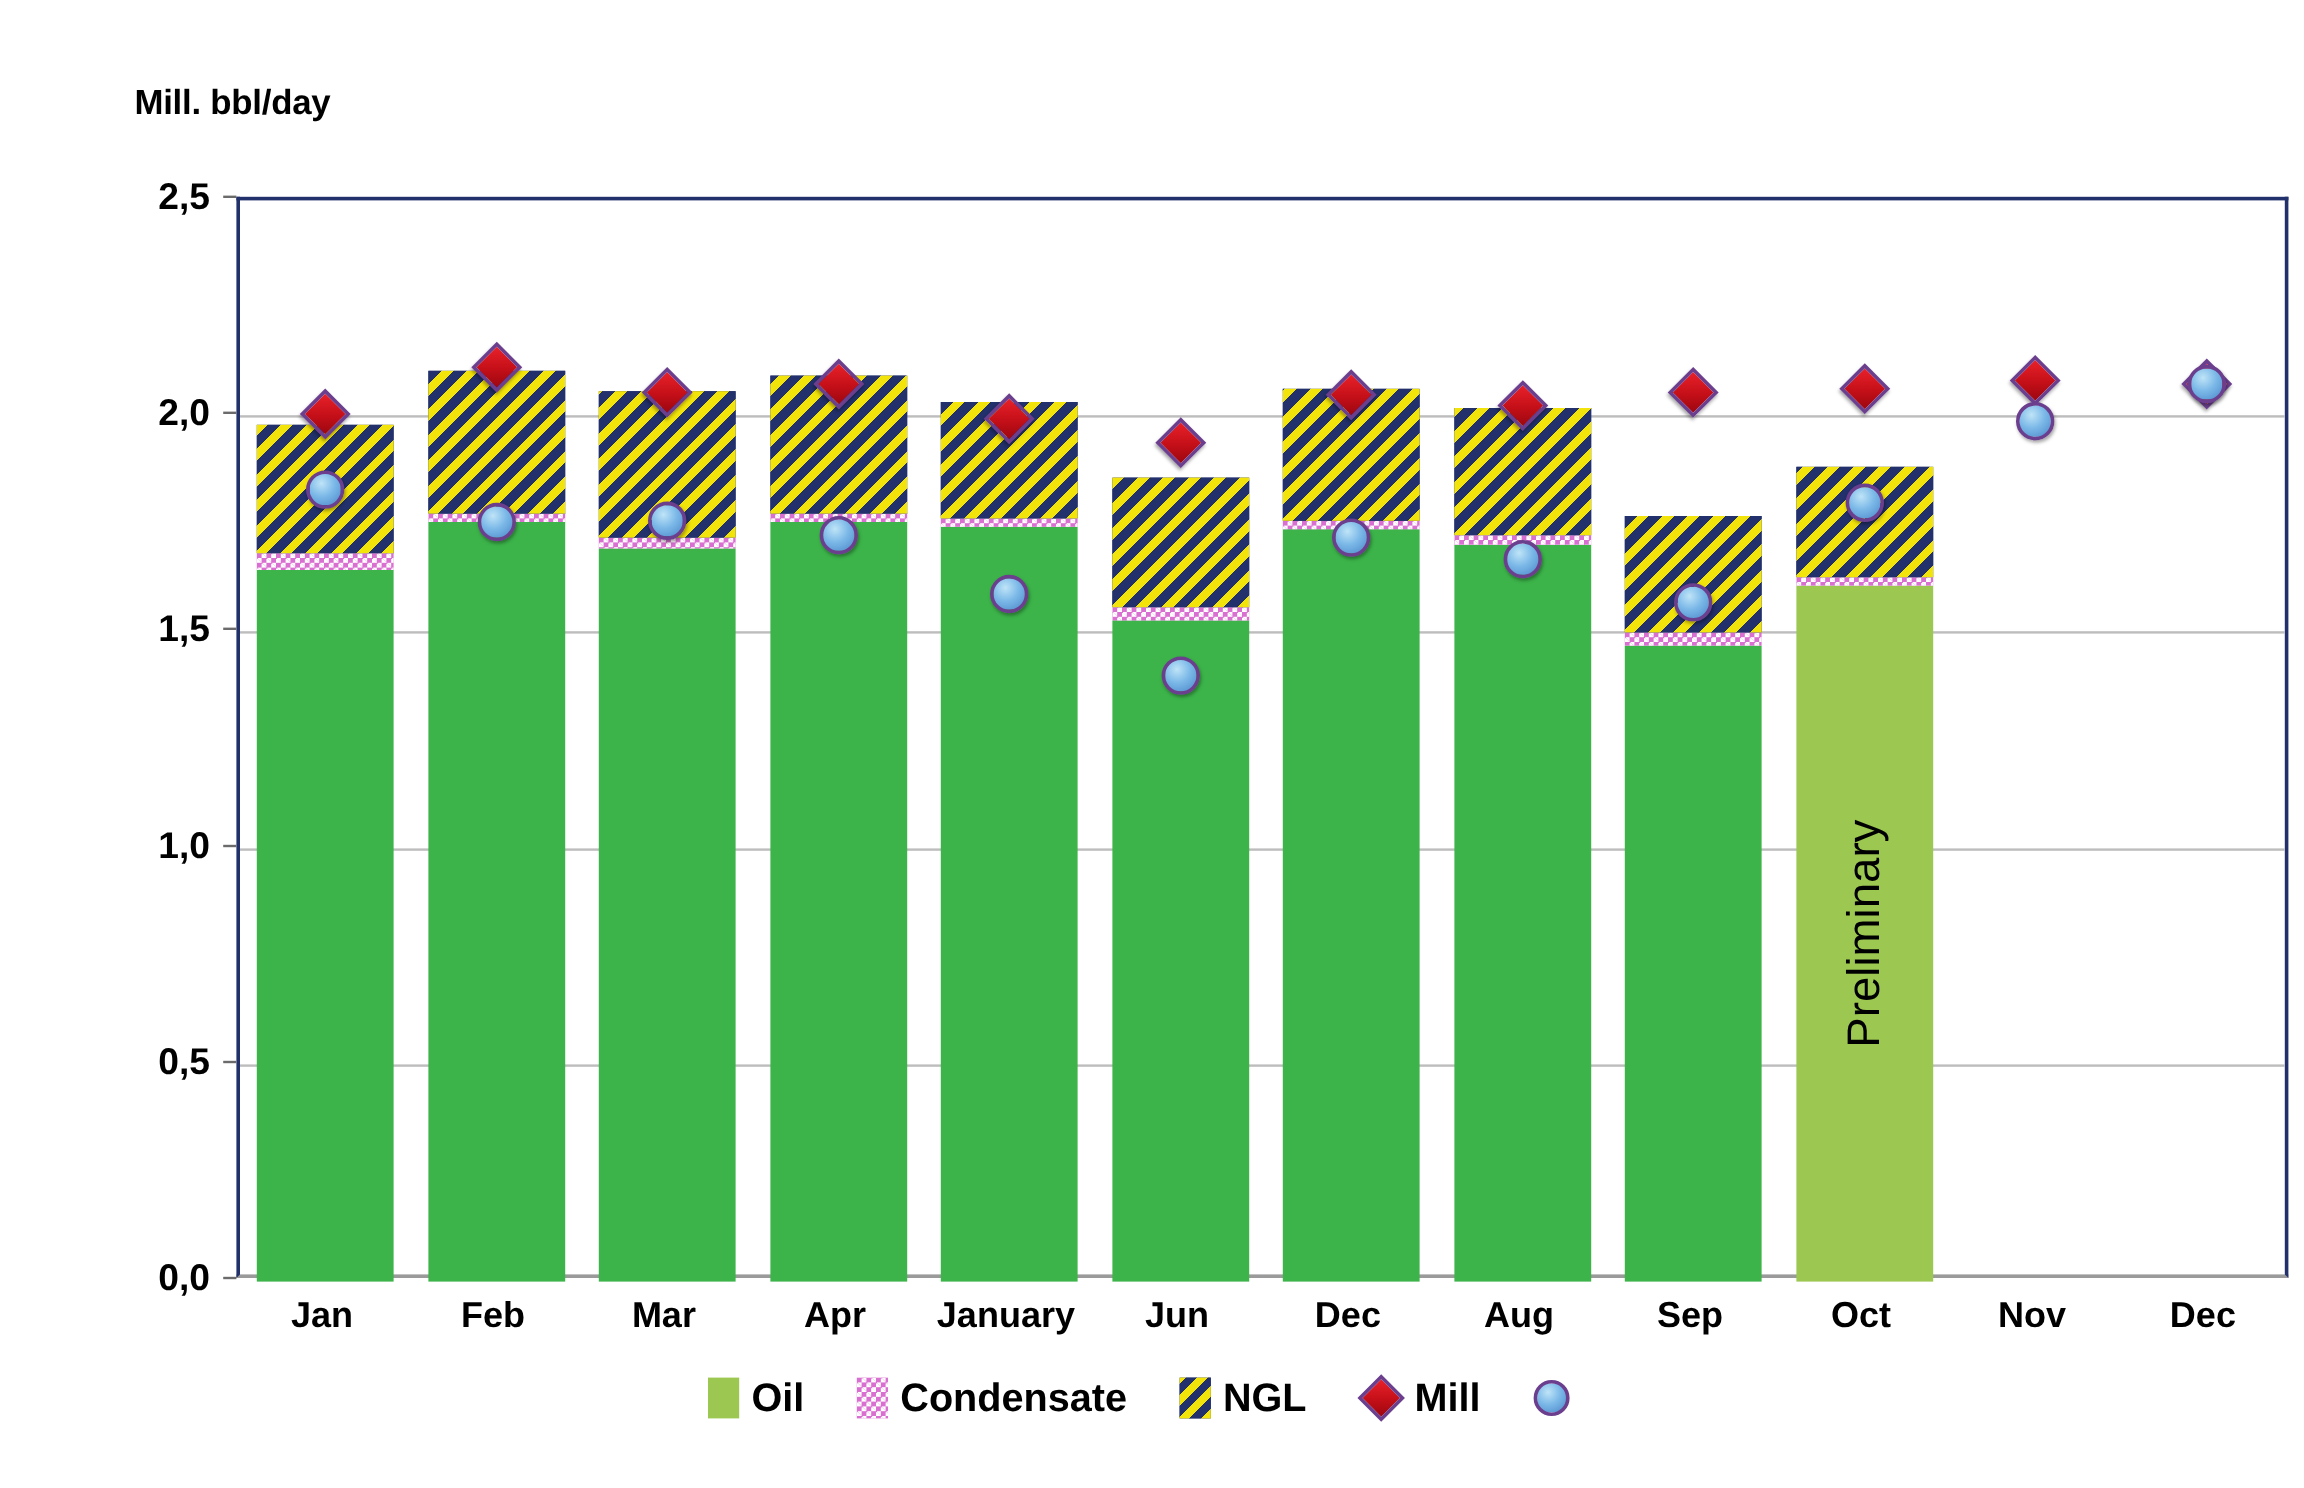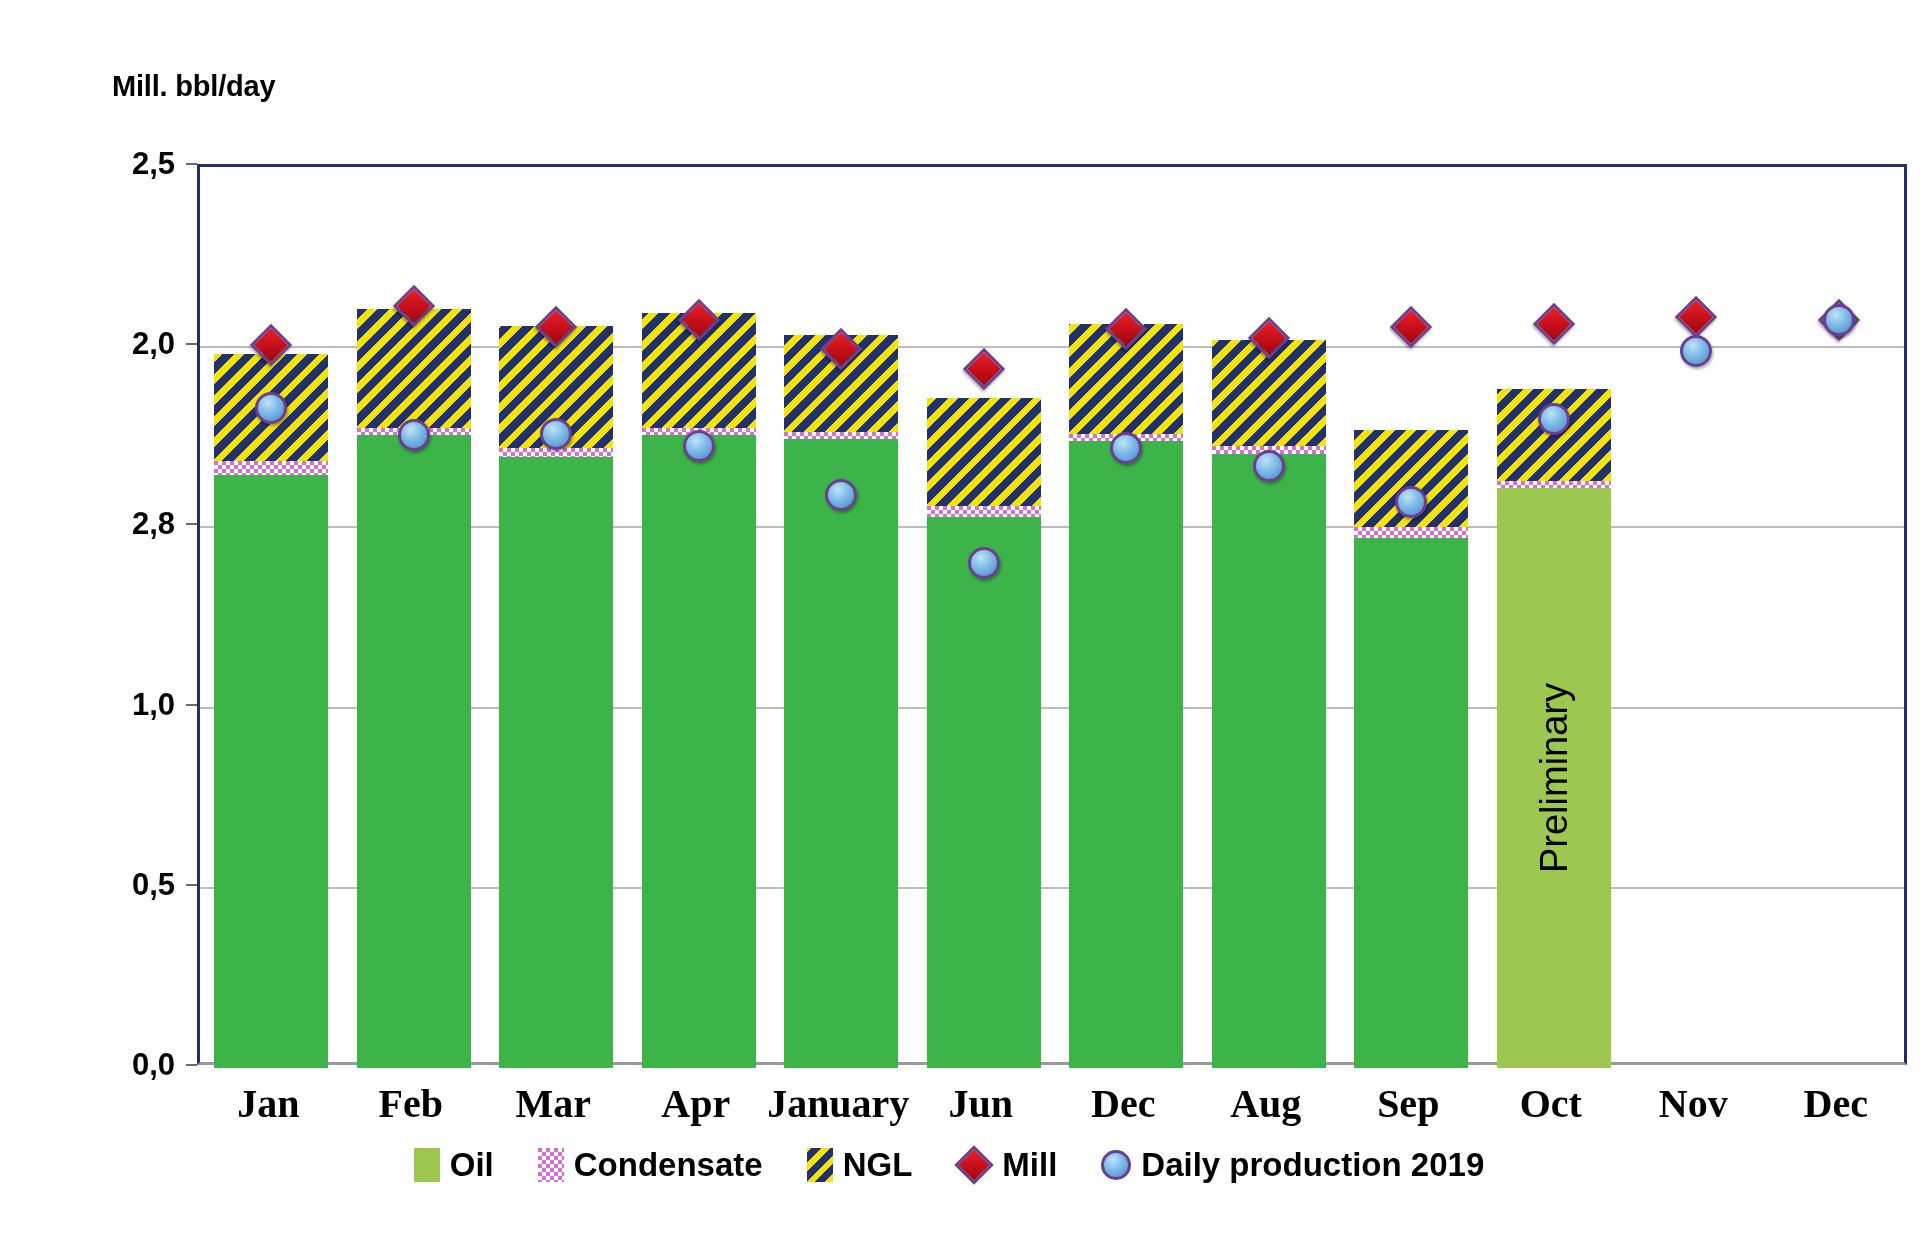--- a/index.html
+++ b/index.html
@@ -101,24 +101,23 @@
     border:3px solid #6b3f8e;
     box-sizing:border-box;
     box-shadow:1px 2px 3px rgba(0,0,0,0.35);
     z-index:7;
   }
 
   
   .xlabel{
     position:absolute;
     top:1068px;
-    font-size:40px;font-weight:bold;color:#000;
+    font-size:30px;font-weight:bold;color:#000;
     text-align:center;
     transform:translateX(-50%);
-    font-family:Liberation Serif, serif;
   }
 
   
   .legend{
     position:absolute;
     left:0;top:1134px;width:1920px;
     display:flex;justify-content:center;align-items:center;
     gap:0px;
   }
   .legend-item{
@@ -161,21 +160,21 @@
 </head>
 <body>
 
 <div id="chart-root">
 
   <div class="axis-title">Mill. bbl/day</div>
 
   <div id="ylabels">
       <div class="ylabel" style="top: 152px;">2,5</div>
       <div class="ylabel" style="top: 332.2px;">2,0</div>
-      <div class="ylabel" style="top: 512.4px;">2,8</div>
+      <div class="ylabel" style="top: 512.4px;">1,5</div>
       <div class="ylabel" style="top: 692.6px;">1,0</div>
       <div class="ylabel" style="top: 872.8px;">0,5</div>
       <div class="ylabel" style="top: 1053px;">0,0</div>
     </div>
 
   <div class="plot" id="plot">
     <div id="gridlines">
         <div class="gridline" style="top: 179.2px;"></div>
         <div class="gridline" style="top: 359.4px;"></div>
         <div class="gridline" style="top: 539.6px;"></div>
@@ -298,16 +297,15 @@
       <div class="legend-item">
         <span class="sw sw-ngl"></span>
         <span class="legend-label">NGL</span>
       </div>
       <div class="legend-item">
         <span class="sw-quota"></span>
         <span class="legend-label">Mill</span>
       </div>
       <div class="legend-item">
         <span class="sw-prod"></span>
-        <span class="legend-label">Daily production 2019</span>
       </div>
     </div>
 </div>
 
 </body></html>

